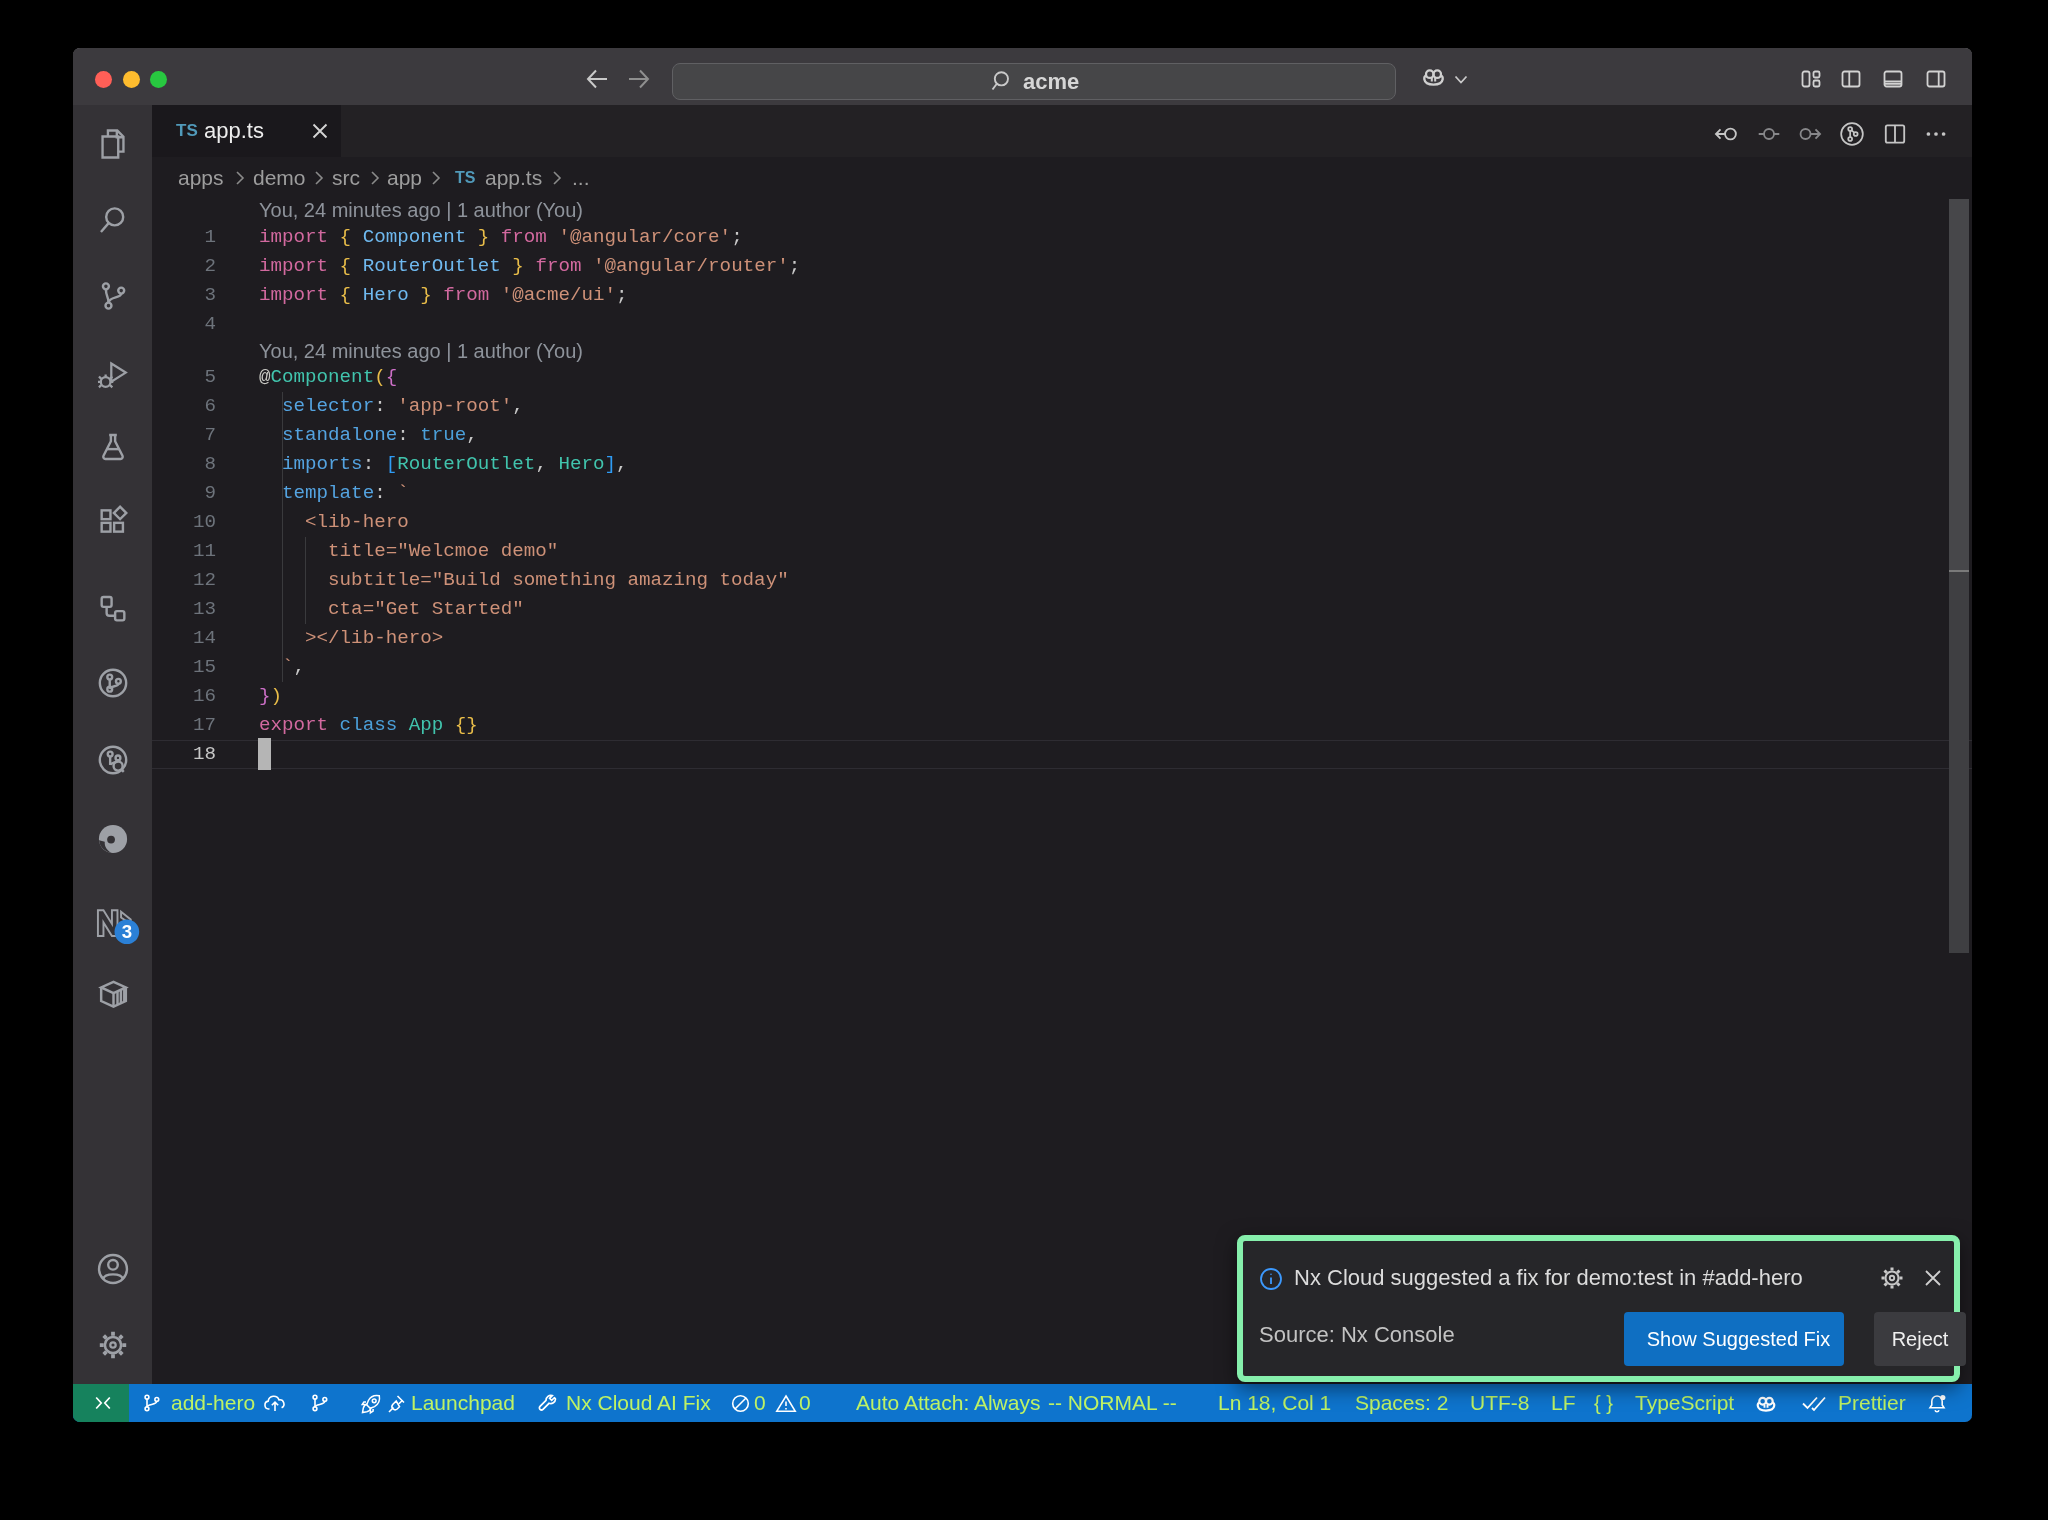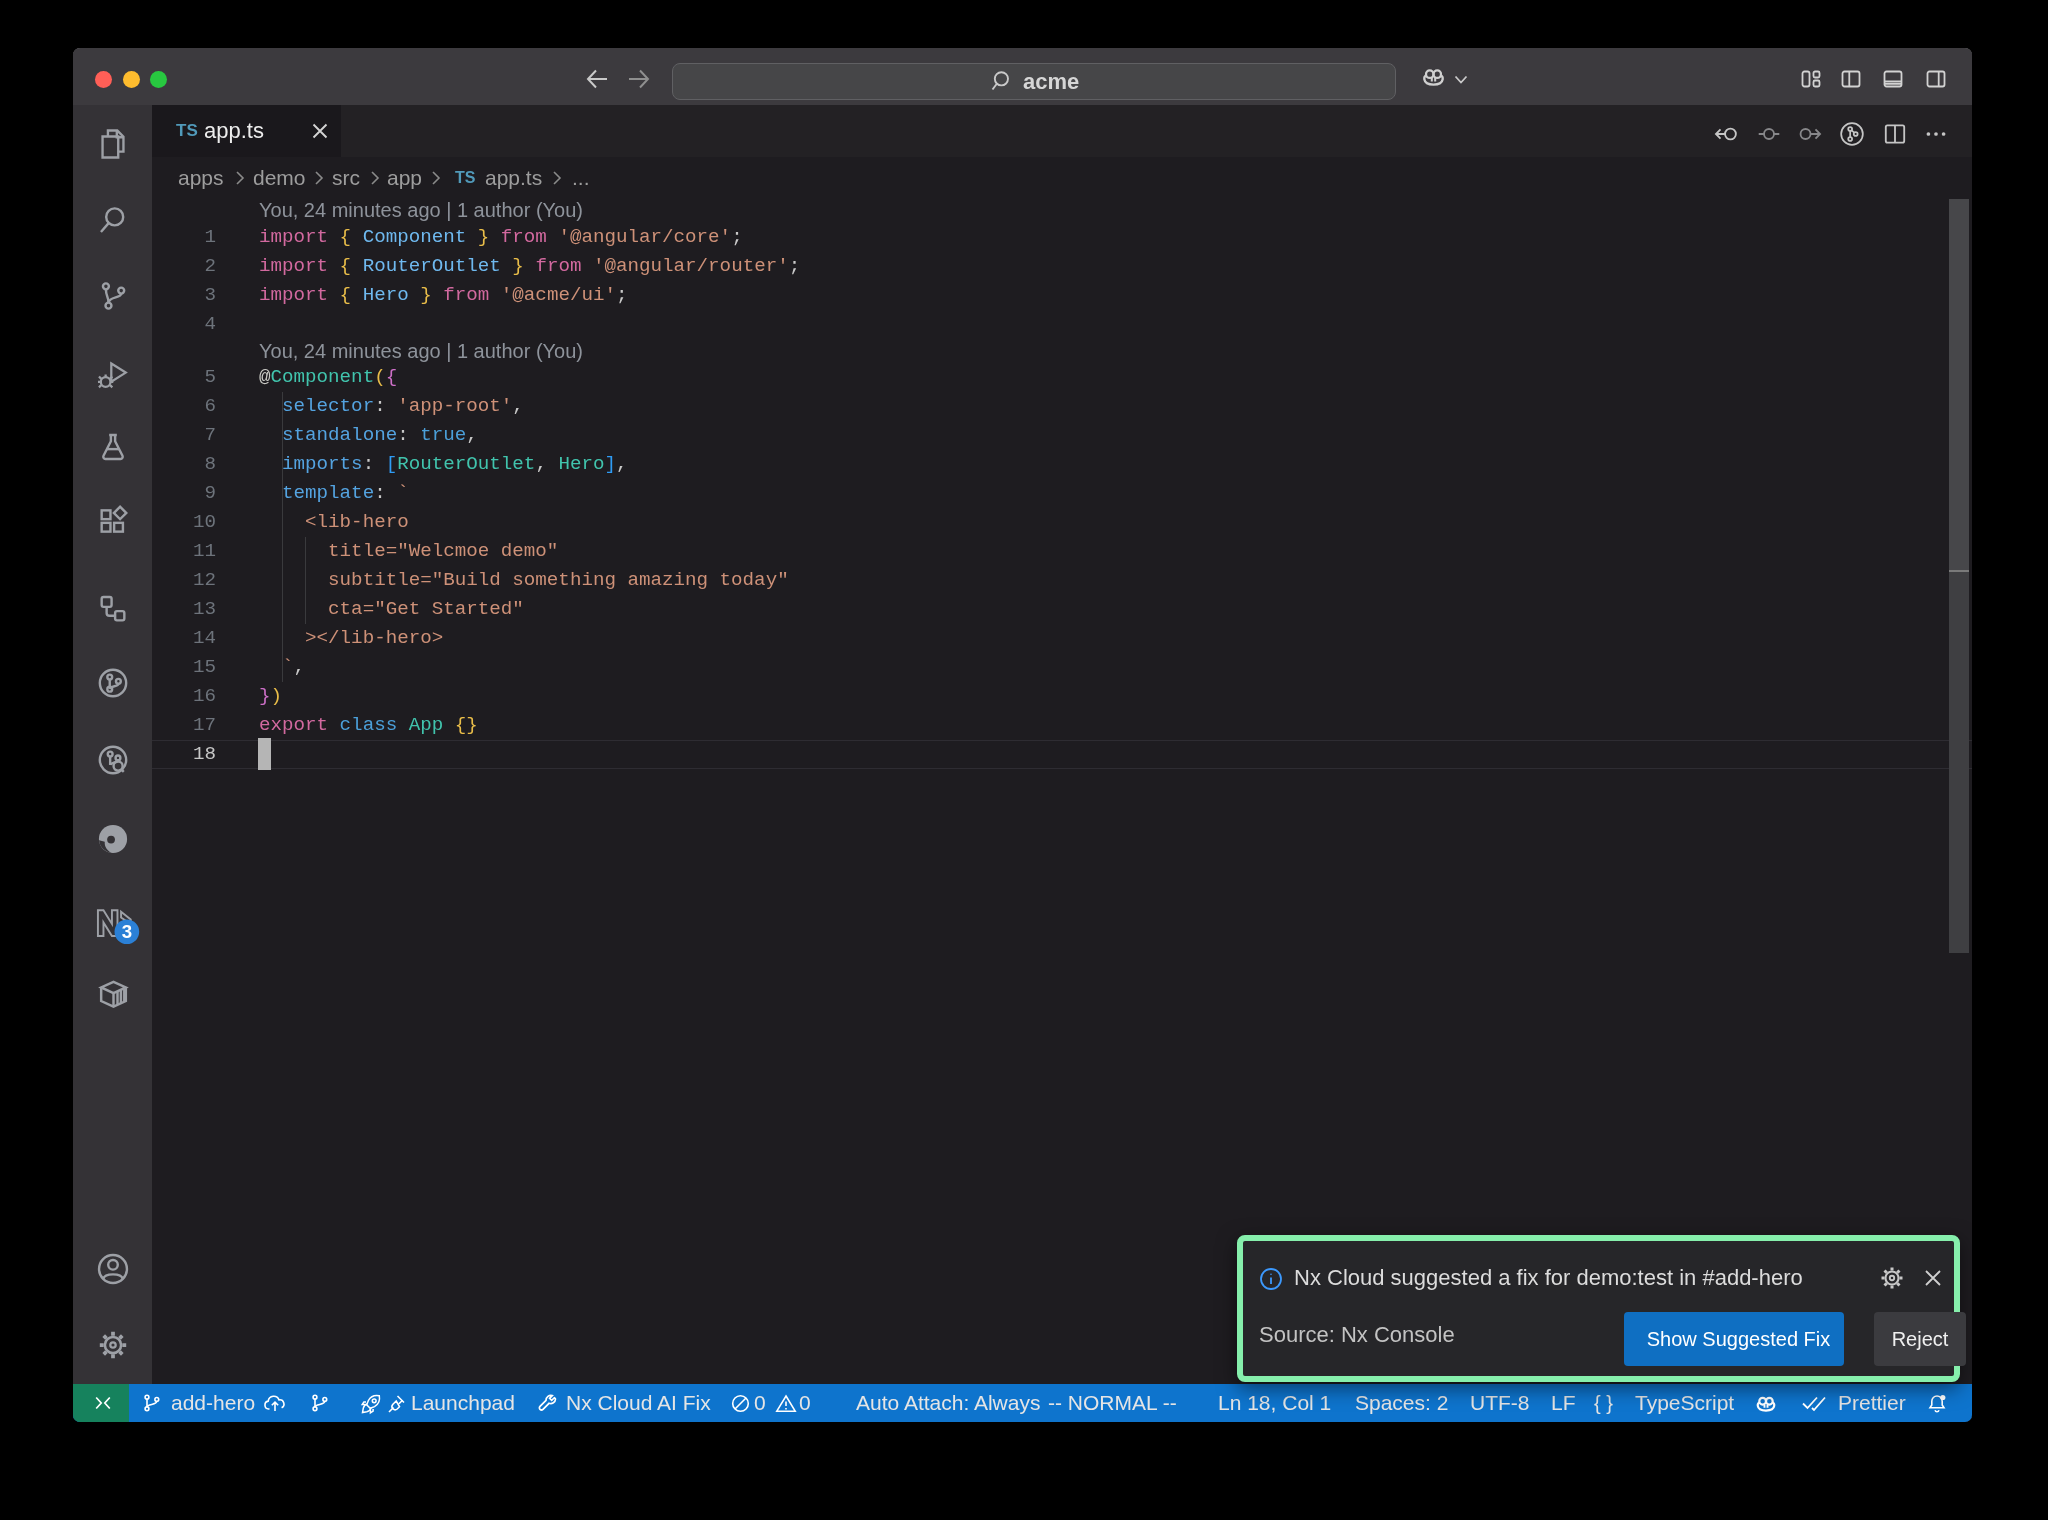--- a/index.html
+++ b/index.html
@@ -6,21 +6,21 @@
 *{box-sizing:border-box;}
 body{font-family:"Liberation Sans",sans-serif;}
 #win{position:absolute;left:73px;top:48px;width:1899px;height:1374px;background:#1e1c20;border-radius:7px;overflow:hidden;box-shadow:inset 0 1px 0 #7b7b7f;}
 #titlebar{position:absolute;left:0;top:0;width:100%;height:57px;background:#3c3a3e;}
 #activity{position:absolute;left:0;top:57px;width:79px;height:1279px;background:#343236;}
 #main{position:absolute;left:79px;top:57px;right:0;height:1279px;background:#1e1c20;}
 #tabs{position:absolute;left:0;top:0;width:100%;height:52px;background:#232124;}
 #tab1{position:absolute;left:0;top:0;width:189px;height:52px;background:#1a181c;}
 #crumbs{position:absolute;left:0;top:52px;width:100%;height:41px;background:#1e1c20;color:#9d9d9d;font-size:21px;}
 #codearea{position:absolute;left:0;top:93px;right:0;bottom:0;background:#1e1c20;font-family:"Liberation Mono",monospace;font-size:19.2px;}
-#statusbar{position:absolute;left:0;top:1336px;width:100%;height:38px;background:#0e74cd;color:#e5e5e5;font-size:21px;}
+#statusbar{position:absolute;left:0;top:1336px;width:100%;height:38px;background:#0e74cd;color:#bef264;font-size:21px;}
 #remote{position:absolute;left:0;top:0;width:56px;height:38px;background:#16825d;}
 .cl{position:absolute;left:107px;height:29px;line-height:29px;white-space:pre;}
 .ln{position:absolute;left:0;width:64px;height:29px;line-height:29px;text-align:right;color:#6d737b;font-family:"Liberation Mono",monospace;font-size:19.2px;}
 .blame{position:absolute;left:107px;height:24px;line-height:24px;color:#8e939b;font-family:"Liberation Sans",sans-serif;font-size:20px;white-space:pre;}
 .K{color:#d2699f}.G{color:#e9bd49}.O{color:#cd6fc7}.B1{color:#6fb9ef}.PB{color:#54a3e0}
 .KB{color:#4b9fd9}.T{color:#41c4ad}.S{color:#ce9178}.P{color:#c9c9c9}.LB{color:#2f9cf5}.AT{color:#c8c8c3}
 .ico{position:absolute;}
 .st{position:absolute;top:0;height:38px;line-height:38px;white-space:pre;}
 </style>
 </head>

